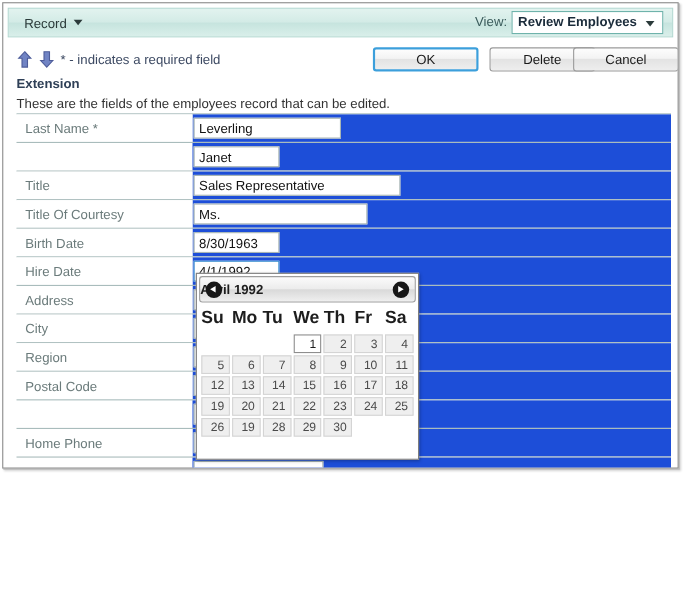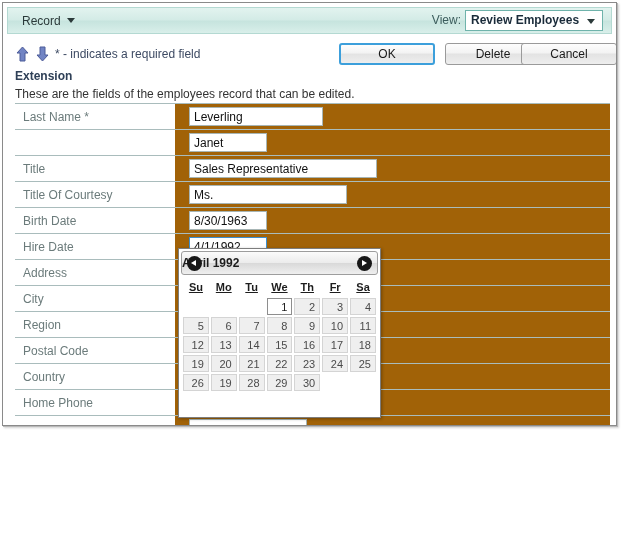--- a/index.html
+++ b/index.html
@@ -76,21 +76,21 @@
     position:absolute;left:12px;top:100px;width:595px;
   }
   .row{position:relative;border-top:1px solid #a9bcbc;}
   .row .label{
     position:absolute;left:0;top:0;width:160px;height:100%;
     box-sizing:border-box;background:#ffffff;
     font-size:12px;color:#6b7b7b;padding:6px 0 0 8px;
   }
   .row .label .req{color:#6b7b7b;font-size:12px;}
   .row .valuecell{
-    margin-left:160px;min-height:24px;background:#a16207;padding:3px 0 3px 14px;
+    margin-left:160px;min-height:24px;background:#1d4ed8;padding:3px 0 3px 1px;
     box-sizing:border-box;
   }
   .txt{
     height:19px;background:#ffffff;border:1px solid #a7b5b5;
     box-sizing:border-box;font-size:12px;color:#111;
     padding:1px 4px;line-height:17px;display:inline-block;vertical-align:top;
   }
   .txt.focused{border:1px solid #3c8fd0;}
   .w-lastname{width:134px;}
   .w-firstname{width:78px;}
@@ -131,23 +131,22 @@
     background:#171717;cursor:pointer;
   }
   #cal-prev{left:5px;}
   #cal-next{right:5px;}
   .cal-nav i{position:absolute;top:4px;display:block;width:0;height:0;}
   #cal-prev i{left:4px;border-top:3.5px solid transparent;border-bottom:3.5px solid transparent;border-right:5px solid #fff;}
   #cal-next i{left:5px;border-top:3.5px solid transparent;border-bottom:3.5px solid transparent;border-left:5px solid #fff;}
   #cal-grid{margin:2px 2px 0 2px;}
   #cal-grid table{border-collapse:separate;border-spacing:2px;width:100%;}
   #cal-grid th{
-    font-size:11px;font-weight:bold;color:#1d1d1d;text-align:center;
+    font-size:16px;font-weight:bold;color:#1d1d1d;text-align:left;
     padding:2px 0 3px 0;
-    text-decoration:underline;
   }
   #cal-grid td{
     width:24px;height:17px;font-size:11px;color:#4a4a4a;
     text-align:right;padding:1px 4px 1px 0;
     background:#efefef;border:1px solid #d4d4d4;box-sizing:border-box;cursor:pointer;
   }
   #cal-grid td.empty{background:transparent;border:none;cursor:default;}
   #cal-grid td.selected{background:#ffffff;border:1px solid #8e8e8e;color:#1d1d1d;}
 </style>
 </head>
@@ -220,21 +219,20 @@
       </div>
       <div class="row">
         <div class="label">Region</div>
         <div class="valuecell"><div class="txt w-generic"></div></div>
       </div>
       <div class="row">
         <div class="label">Postal Code</div>
         <div class="valuecell"><div class="txt w-generic"></div></div>
       </div>
       <div class="row">
-        <div class="label">Country</div>
         <div class="valuecell"><div class="txt w-generic"></div></div>
       </div>
       <div class="row">
         <div class="label">Home Phone</div>
         <div class="valuecell"><div class="txt w-generic"></div></div>
       </div>
       <div class="row">
         <div class="valuecell"><div class="txt w-generic"></div></div>
       </div>
       <div class="row" id="row-photo">

